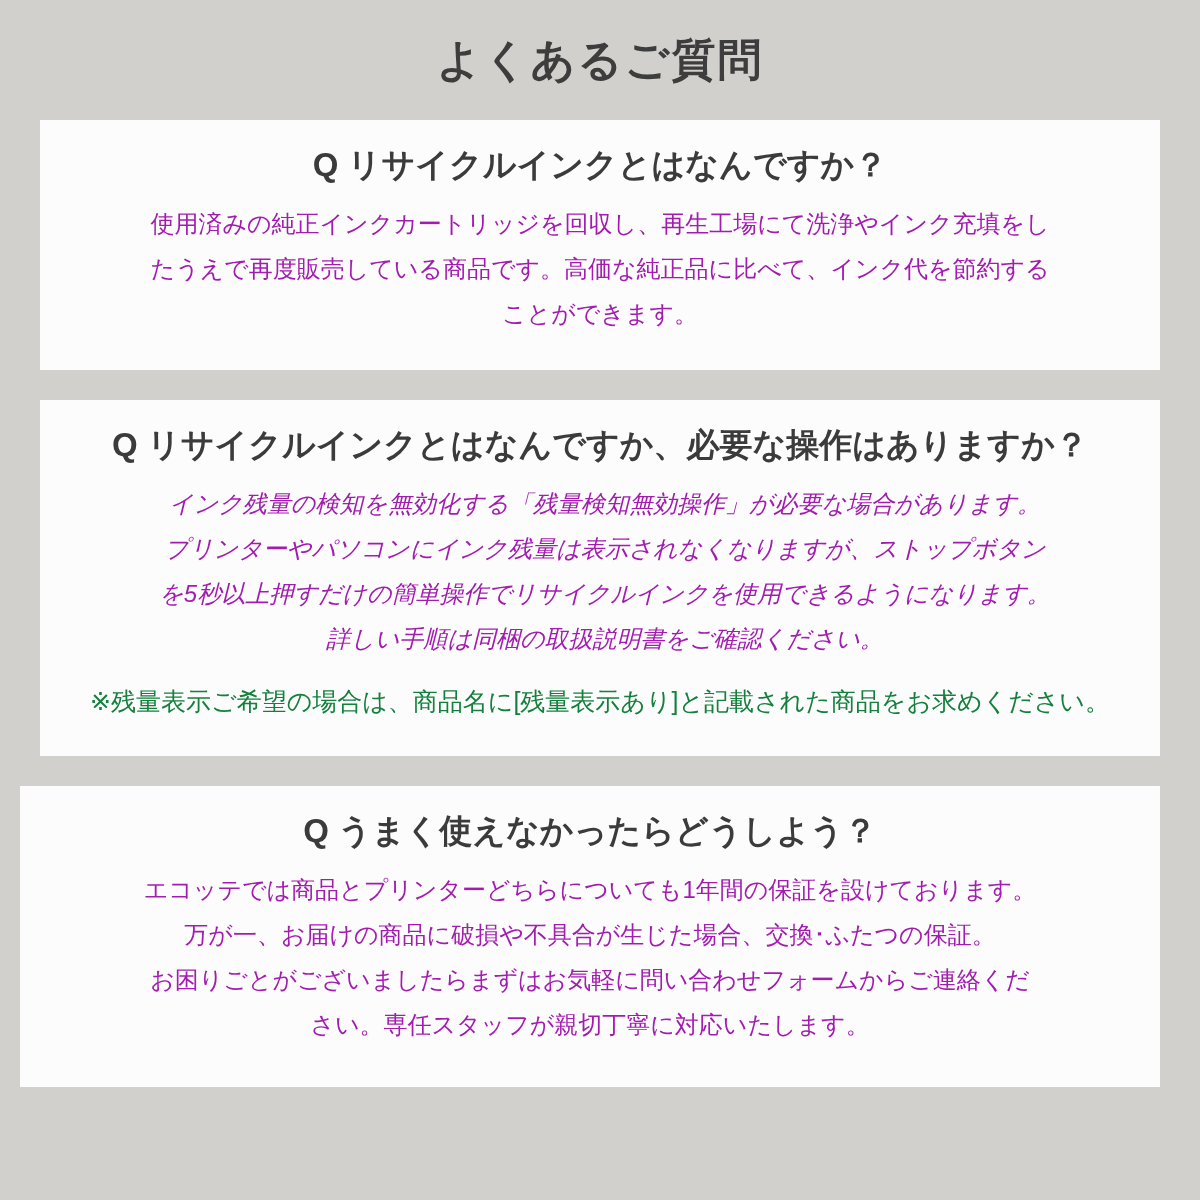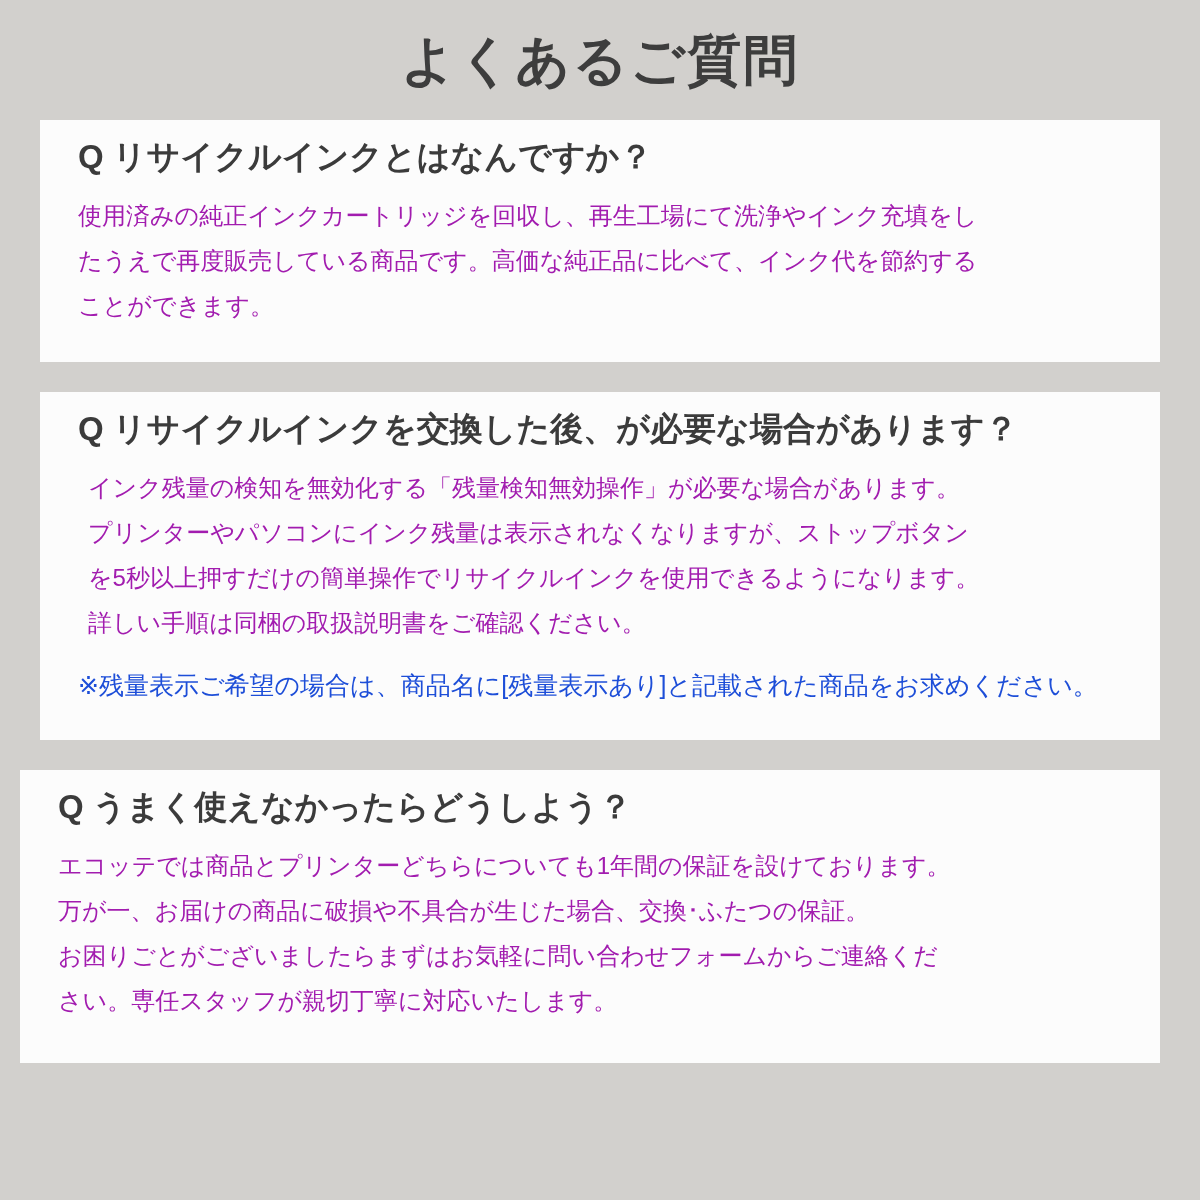--- a/index.html
+++ b/index.html
@@ -12,76 +12,78 @@
     background: #d2d0cd;
     font-family: "Liberation Sans", "DejaVu Sans", sans-serif;
     color: #3d3d3d;
     overflow: hidden;
   }
   .page-title {
     margin: 0;
     padding-top: 34px;
     height: 56px;
     text-align: center;
-    font-size: 54px;
+    font-size: 44px;
     line-height: 52px;
     font-weight: 700;
     letter-spacing: 2px;
     color: #3d3d3d;
   }
   .faq-card {
     margin: 30px 40px 0 40px;
     background: #fcfcfc;
-    padding: 12px 38px 34px 38px;
+    padding: 20px 38px 34px 38px;
     box-sizing: border-box;
+    text-align: center;
   }
   .faq-question {
     margin: 0;
     font-size: 33px;
     line-height: 50px;
     font-weight: 700;
     color: #3b3b3b;
     white-space: pre;
   }
   .faq-answer {
     margin: 11px 0 0 0;
     font-size: 24px;
     line-height: 45px;
     font-weight: 400;
     color: #a21caf;
     white-space: pre;
   }
   .faq-answer.indented {
     padding-left: 10px;
+    font-style: italic;
   }
   .faq-note {
     margin: 23px 0 0 0;
     font-size: 25px;
     line-height: 34px;
     font-weight: 400;
-    color: #1d4ed8;
+    color: #15803d;
     white-space: nowrap;
   }
   .card-2 { padding-bottom: 38px; }
   .card-3 { padding-bottom: 40px; margin-left: 20px; }
 </style>
 </head>
 <body>
 
 <h1 class="page-title">よくあるご質問</h1>
 
 <section class="faq-card card-1">
   <h2 class="faq-question">Q リサイクルインクとはなんですか？</h2>
   <p class="faq-answer">使用済みの純正インクカートリッジを回収し、再生工場にて洗浄やインク充填をし
 たうえで再度販売している商品です。高価な純正品に比べて、インク代を節約する
 ことができます。</p>
 </section>
 
 <section class="faq-card card-2">
-  <h2 class="faq-question">Q リサイクルインクを交換した後、が必要な場合があります？</h2>
+  <h2 class="faq-question">Q リサイクルインクとはなんですか、必要な操作はありますか？</h2>
   <p class="faq-answer indented">インク残量の検知を無効化する「残量検知無効操作」が必要な場合があります。
 プリンターやパソコンにインク残量は表示されなくなりますが、ストップボタン
 を5秒以上押すだけの簡単操作でリサイクルインクを使用できるようになります。
 詳しい手順は同梱の取扱説明書をご確認ください。</p>
   <p class="faq-note">※残量表示ご希望の場合は、商品名に[残量表示あり]と記載された商品をお求めください。</p>
 </section>
 
 <section class="faq-card card-3">
   <h2 class="faq-question">Q うまく使えなかったらどうしよう？</h2>
   <p class="faq-answer">エコッテでは商品とプリンターどちらについても1年間の保証を設けております。

